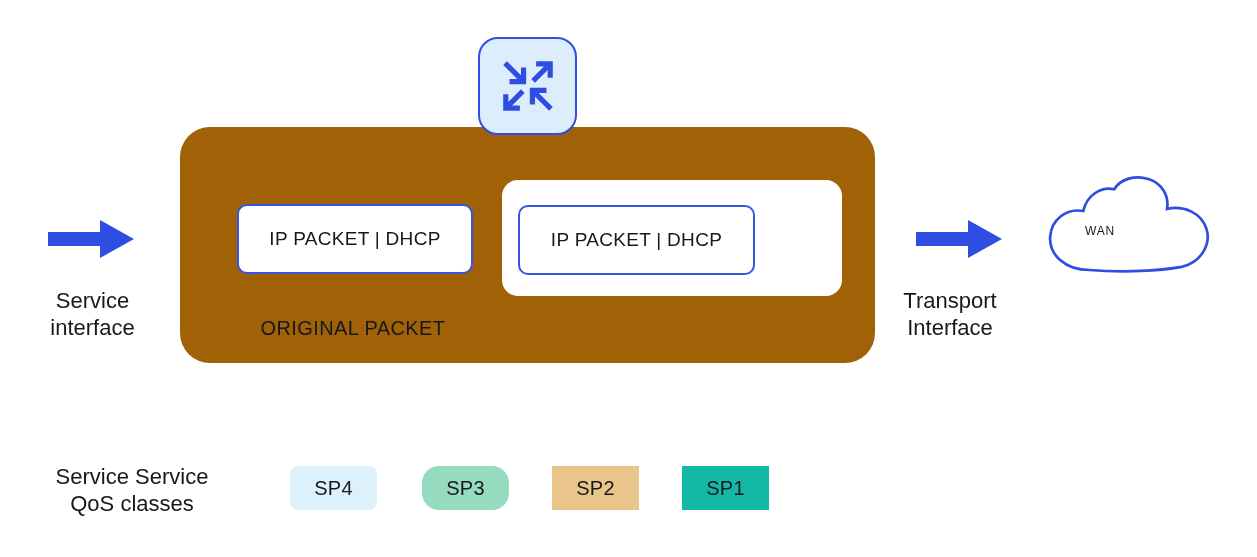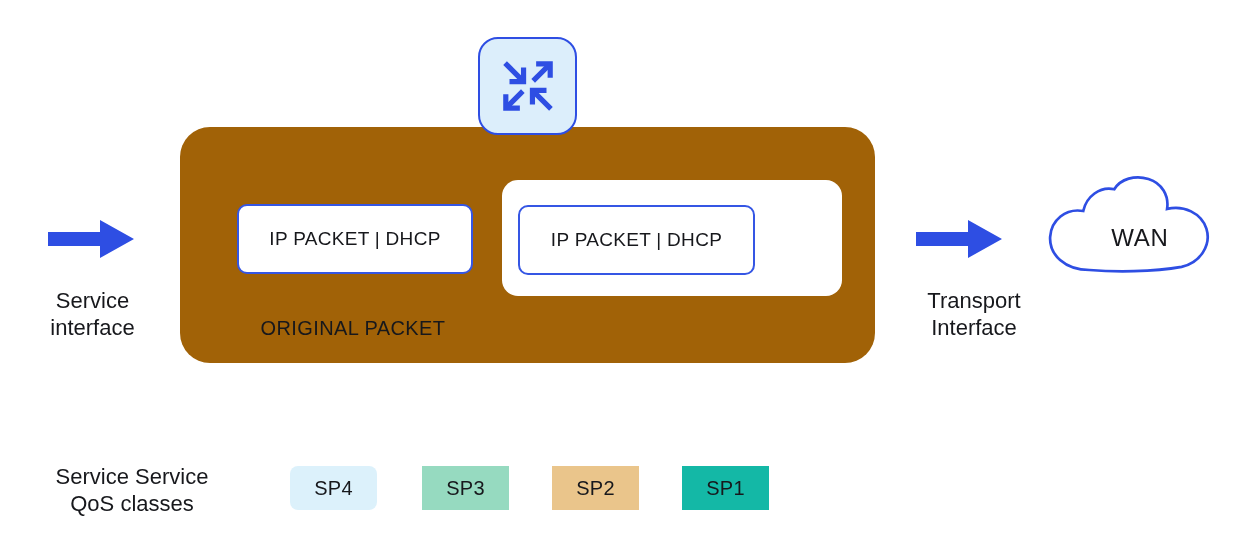--- a/index.html
+++ b/index.html
@@ -46,40 +46,40 @@
 
   
   .flow-arrow{width:86px;height:40px;display:block;}
   .arrow-left{left:48px;top:219px;}
   .arrow-right{left:916px;top:219px;}
 
   .iface-label{
     text-align:center;font-size:22px;line-height:27px;font-weight:500;white-space:nowrap;
   }
   .iface-left{left:15px;top:287px;width:155px;}
-  .iface-right{left:875px;top:287px;width:150px;margin-left:24px;}
+  .iface-right{left:875px;top:287px;width:150px;}
 
   
   .cloud-svg{left:1046px;top:175px;}
   .wan-label{
-    left:1085px;top:224px;width:110px;text-align:center;
-    font-size:24px;font-weight:500;letter-spacing:.8px;
+    left:1085px;top:224px;width:110px;
+    font-size:12px;font-weight:500;letter-spacing:.8px;
   }
 
   
   .legend-title{
     left:22px;top:463px;width:220px;text-align:center;
     font-size:22px;line-height:27px;font-weight:500;
   }
   .qos-chip{
     position:absolute;top:466px;width:87px;height:44px;
     display:flex;align-items:center;justify-content:center;
     font-size:20px;font-weight:500;letter-spacing:.3px;
   }
-  .chip-0{left:290px;} .chip-1{left:422px;} .chip-2{left:552px;} .chip-3{left:682px;}
+  .chip-0{left:290px;} .chip-1{left:422px;border-radius:17px;} .chip-2{left:552px;} .chip-3{left:682px;}
 </style>
 </head>
 <body>
 
 <div class="stage">
 
   <div class="abs router-icon">
     <svg width="74" height="74" viewBox="0 0 100 100" fill="none" stroke="#2e4ee3" stroke-width="7">
       <path d="M19 19 L42 42"></path>
         <path d="M44 25 L44 44 L25 44"></path>

